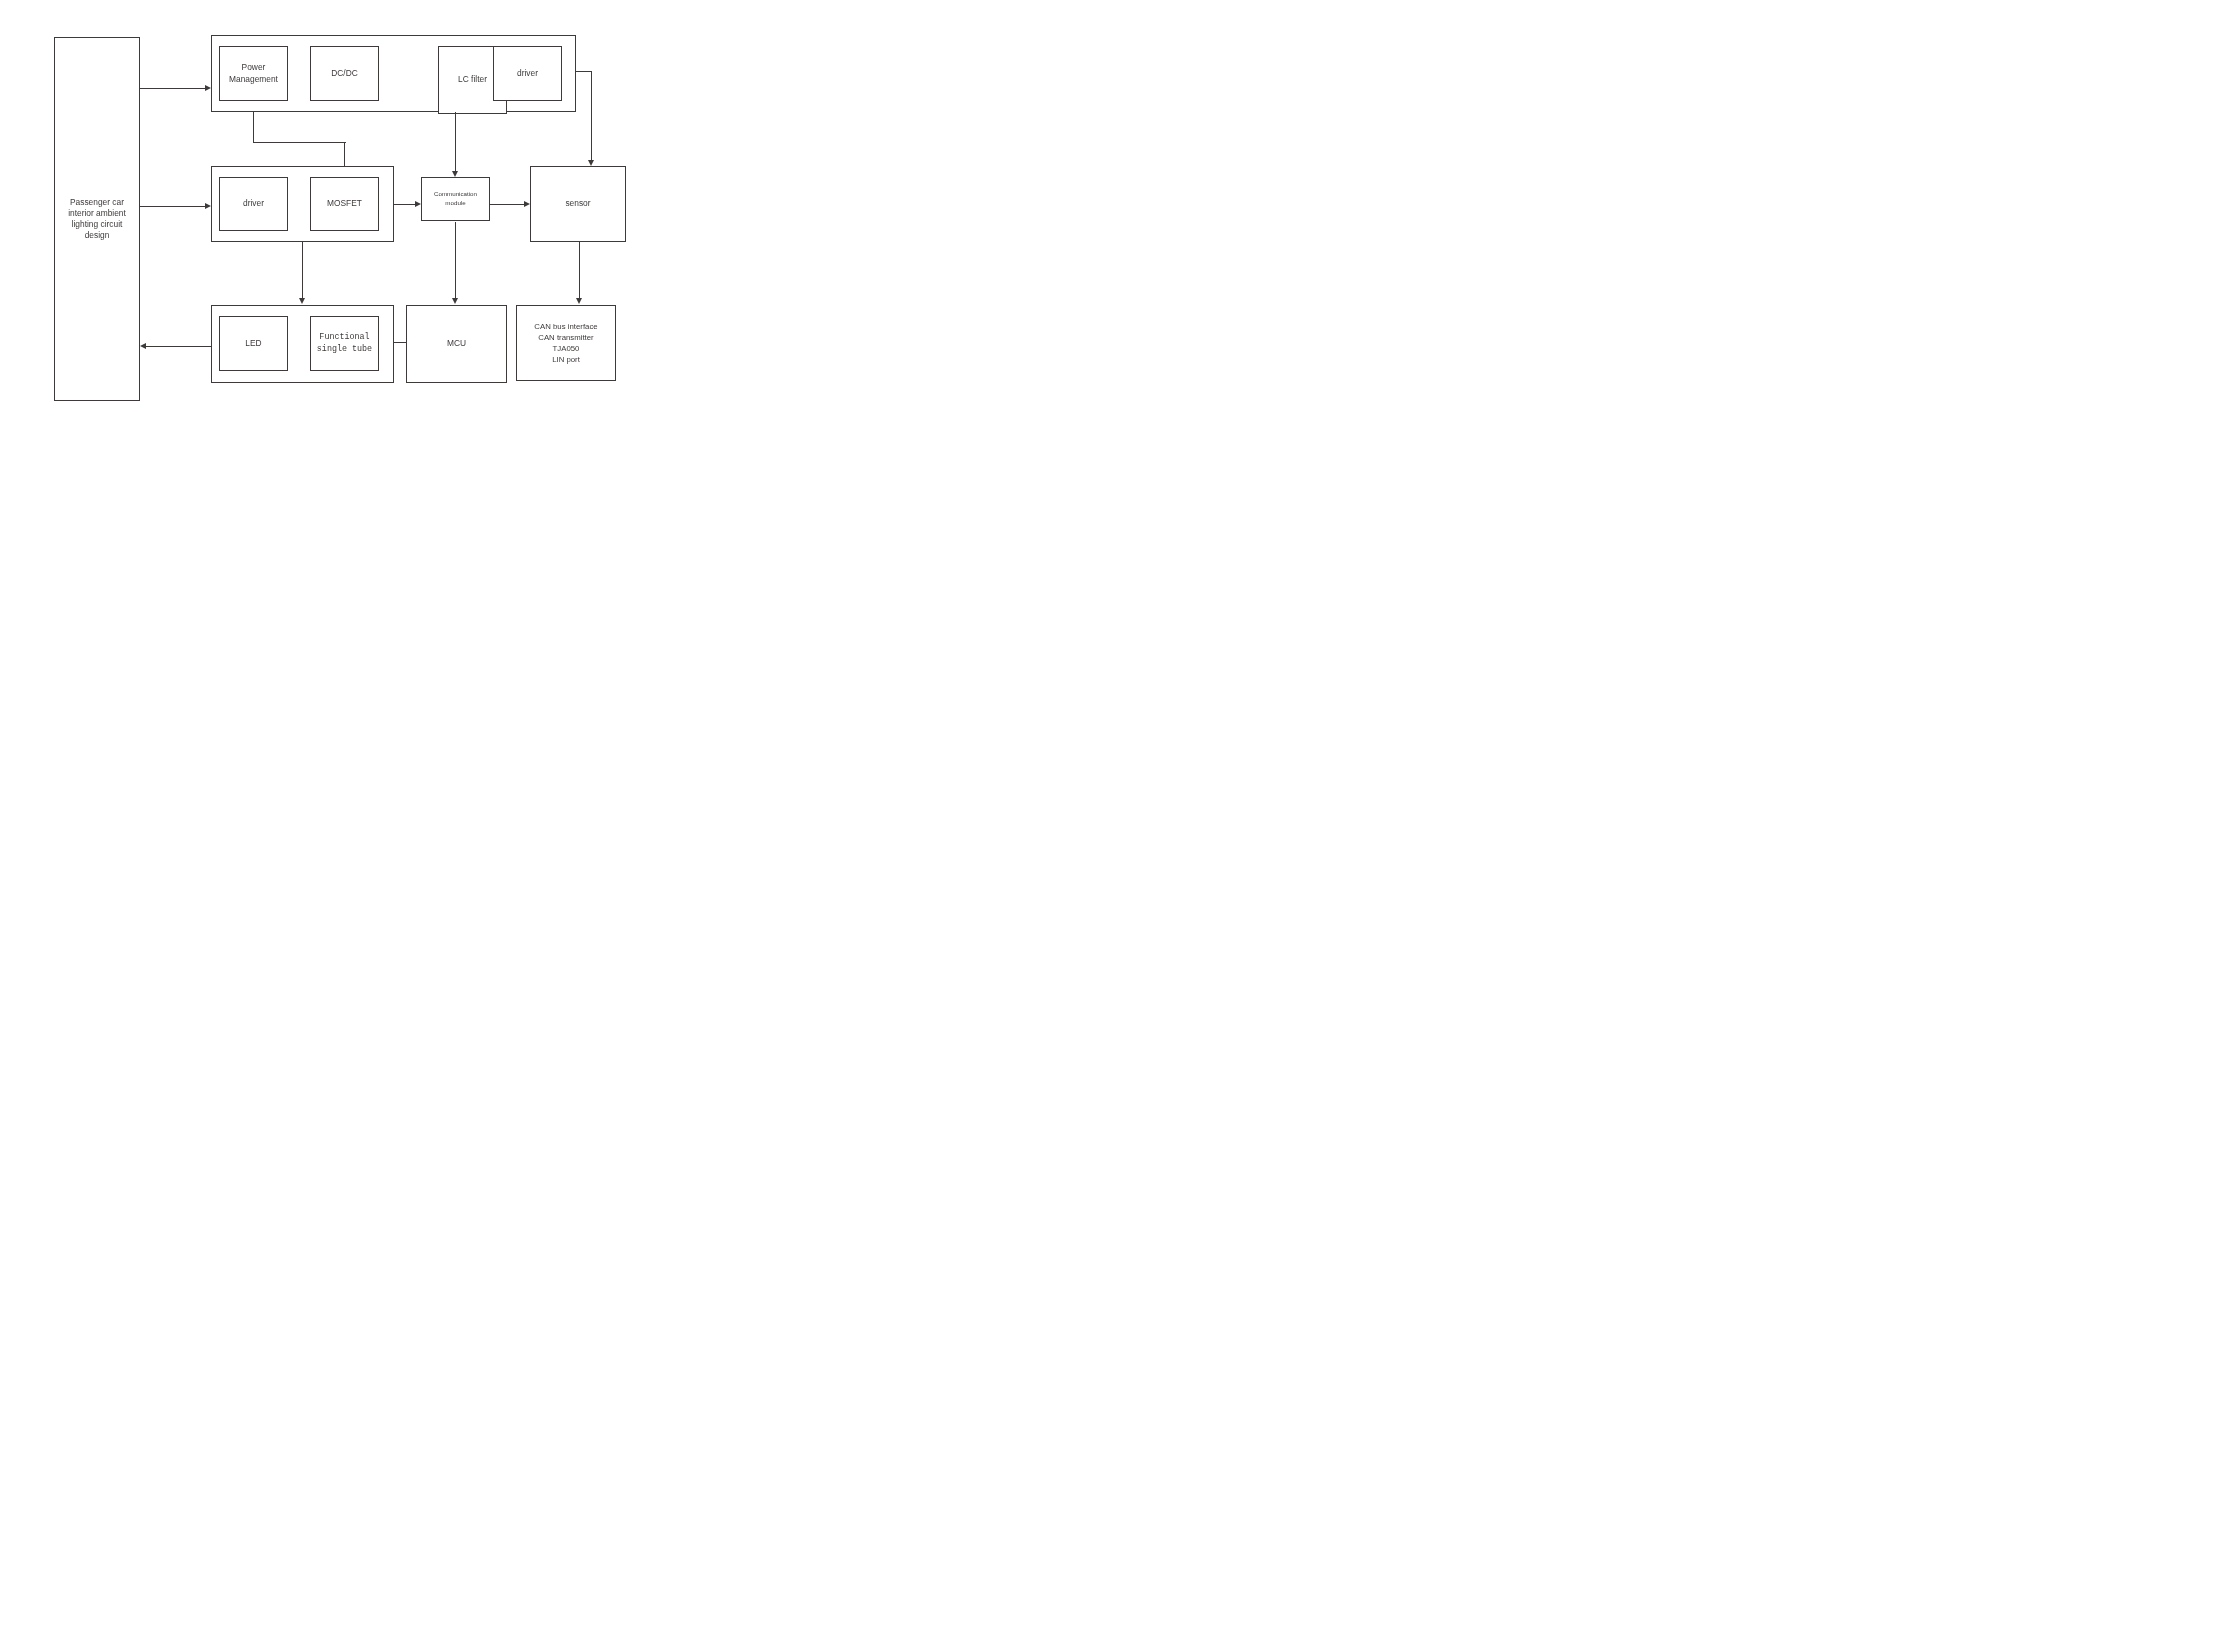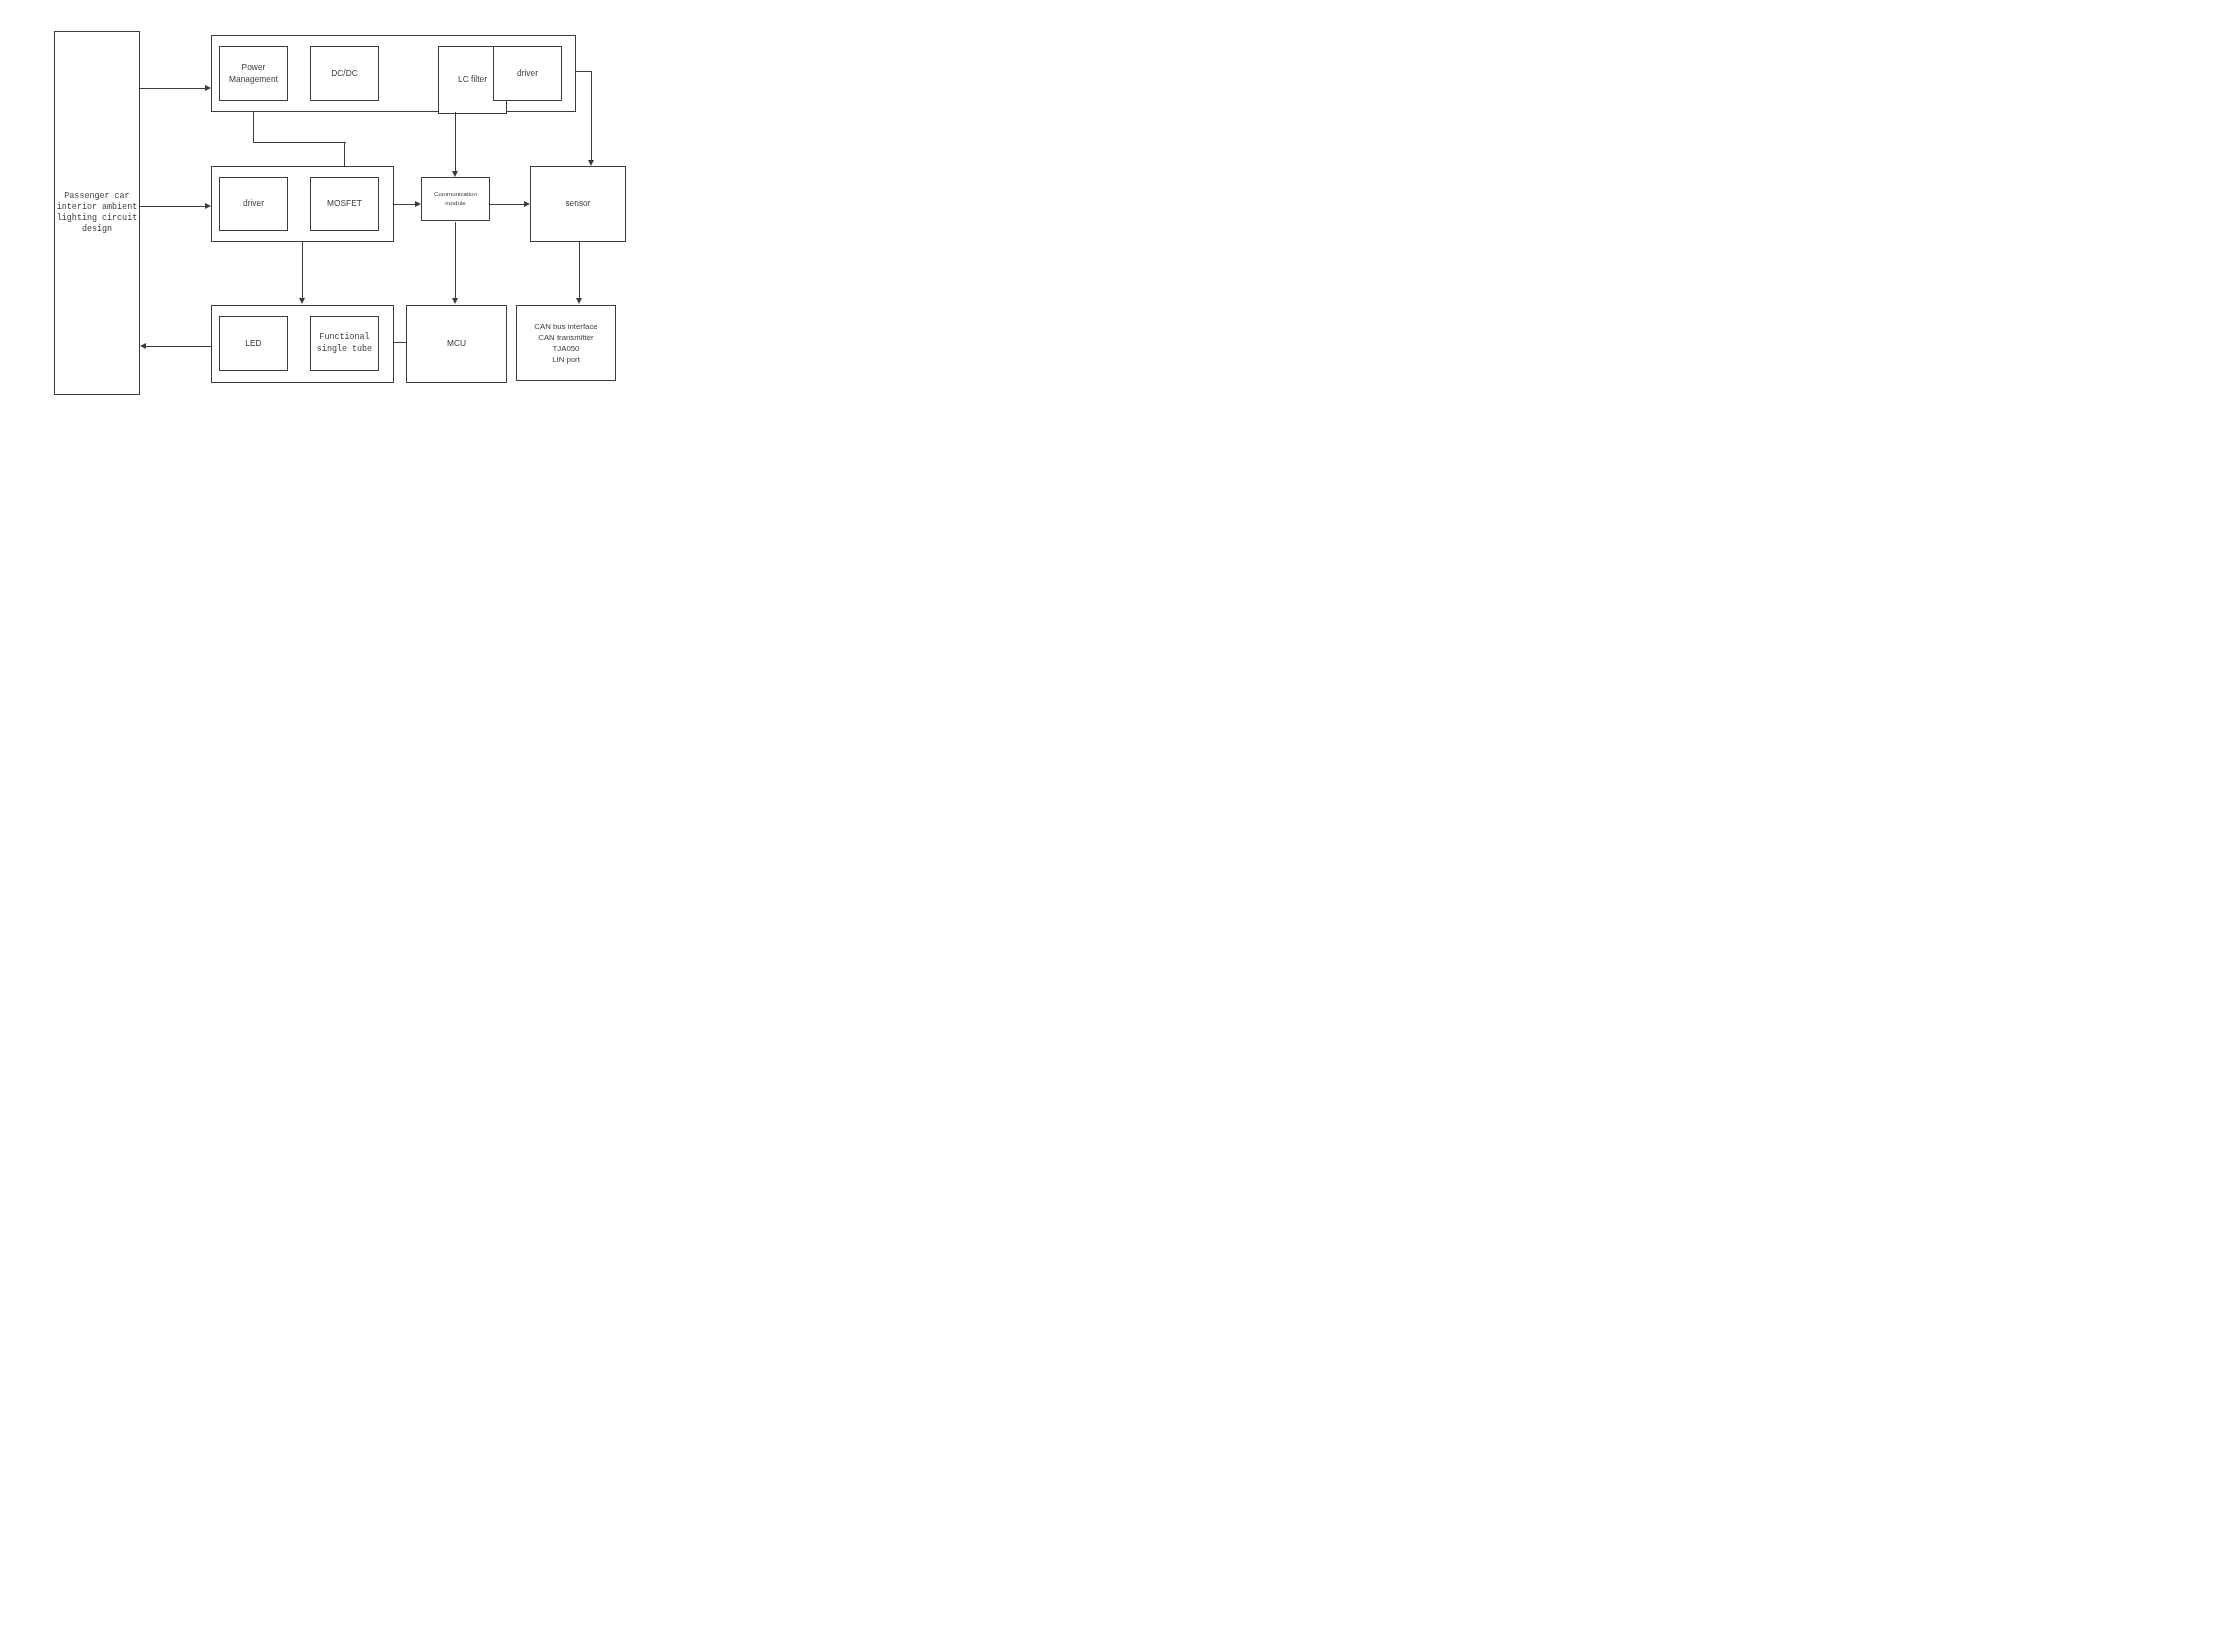--- a/index.html
+++ b/index.html
@@ -35,21 +35,21 @@
   .arr{position:absolute;width:0;height:0;}
   .arr.right{border-top:3.5px solid transparent;border-bottom:3.5px solid transparent;border-left:6.2px solid #3e3a39;}
   .arr.left{border-top:3.5px solid transparent;border-bottom:3.5px solid transparent;border-right:6.2px solid #3e3a39;}
   .arr.down{border-left:3.5px solid transparent;border-right:3.5px solid transparent;border-top:6.2px solid #3e3a39;}
 </style>
 </head>
 <body>
 
 <div class="canvas">
 
-  <div class="node outer" style="left:54px;top:31px;width:86px;height:364px;font-family:Liberation Mono, monospace;">
+  <div class="node outer" style="left:54px;top:37px;width:86px;height:364px;">
     <div class="lbl">Passenger car
 interior ambient
 lighting circuit
 design</div>
   </div>
 
   <div class="grp" style="left:211px;top:35px;width:365px;height:77px;"></div>
   <div class="node inner" style="left:219px;top:46px;width:69px;height:55px;">
     <div class="lbl">Power
 Management</div>

